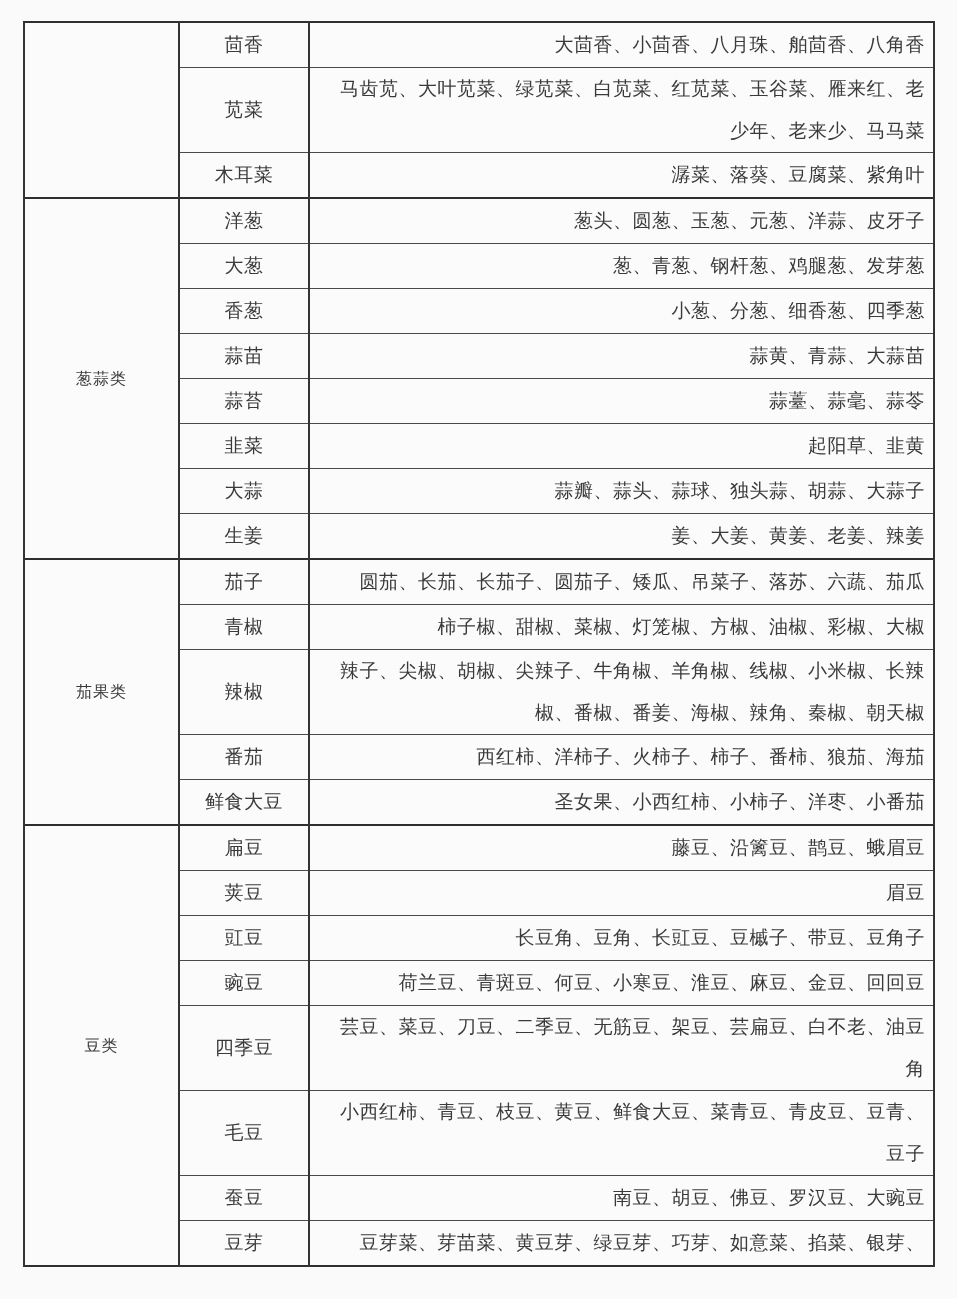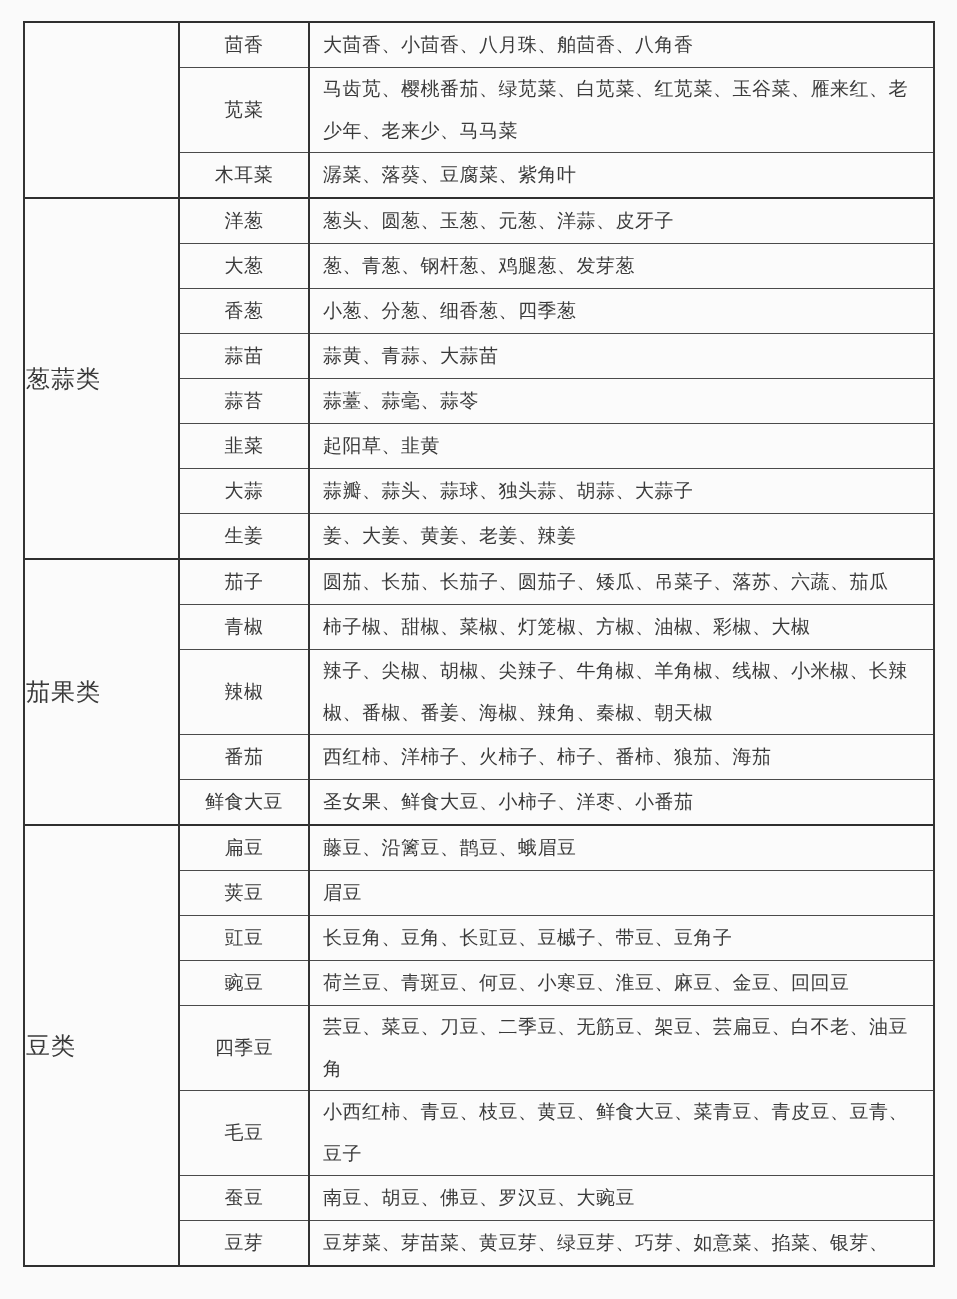--- a/index.html
+++ b/index.html
@@ -34,32 +34,32 @@
     color: #3a3a3a;
     font-size: 19px;
     line-height: 42px;
     vertical-align: middle;
     box-sizing: border-box;
     overflow: hidden;
   }
   table.veg-table { border: 2px solid #2f2f2f; }
   tr.group-start td { border-top: 2px solid #2f2f2f; }
   td.cat-cell {
-    text-align: left;
-    font-size: 24px;
+    text-align: center;
+    font-size: 16px;
     letter-spacing: 1px;
   }
   td.name-cell {
     text-align: center;
     height: 41px;
     letter-spacing: 0.5px;
     margin-top: 37px;
   }
   td.alias-cell {
-    text-align: left;
+    text-align: right;
     padding: 0 8px 0 13px;
     letter-spacing: 0.5px;
     word-break: break-all;
   }
   tr:last-child td.name-cell { height: 40px; }
 </style>
 </head>
 <body>
 
 <div class="page">
@@ -70,21 +70,21 @@
       <col class="c-alias">
     </colgroup>
     <tbody>
         <tr class="group-start">
           <td class="cat-cell" rowspan="3"></td>
           <td class="name-cell">茴香</td>
           <td class="alias-cell">大茴香、小茴香、八月珠、舶茴香、八角香</td>
         </tr>
         <tr>
           <td class="name-cell">苋菜</td>
-          <td class="alias-cell">马齿苋、樱桃番茄、绿苋菜、白苋菜、红苋菜、玉谷菜、雁来红、老少年、老来少、马马菜</td>
+          <td class="alias-cell">马齿苋、大叶苋菜、绿苋菜、白苋菜、红苋菜、玉谷菜、雁来红、老少年、老来少、马马菜</td>
         </tr>
         <tr>
           <td class="name-cell">木耳菜</td>
           <td class="alias-cell">潺菜、落葵、豆腐菜、紫角叶</td>
         </tr>
         <tr class="group-start">
           <td class="cat-cell" rowspan="8">葱蒜类</td>
           <td class="name-cell">洋葱</td>
           <td class="alias-cell">葱头、圆葱、玉葱、元葱、洋蒜、皮牙子</td>
         </tr>
@@ -128,21 +128,21 @@
         <tr>
           <td class="name-cell">辣椒</td>
           <td class="alias-cell">辣子、尖椒、胡椒、尖辣子、牛角椒、羊角椒、线椒、小米椒、长辣椒、番椒、番姜、海椒、辣角、秦椒、朝天椒</td>
         </tr>
         <tr>
           <td class="name-cell">番茄</td>
           <td class="alias-cell">西红柿、洋柿子、火柿子、柿子、番柿、狼茄、海茄</td>
         </tr>
         <tr>
           <td class="name-cell">鲜食大豆</td>
-          <td class="alias-cell">圣女果、鲜食大豆、小柿子、洋枣、小番茄</td>
+          <td class="alias-cell">圣女果、小西红柿、小柿子、洋枣、小番茄</td>
         </tr>
         <tr class="group-start">
           <td class="cat-cell" rowspan="8">豆类</td>
           <td class="name-cell">扁豆</td>
           <td class="alias-cell">藤豆、沿篱豆、鹊豆、蛾眉豆</td>
         </tr>
         <tr>
           <td class="name-cell">荚豆</td>
           <td class="alias-cell">眉豆</td>
         </tr>

